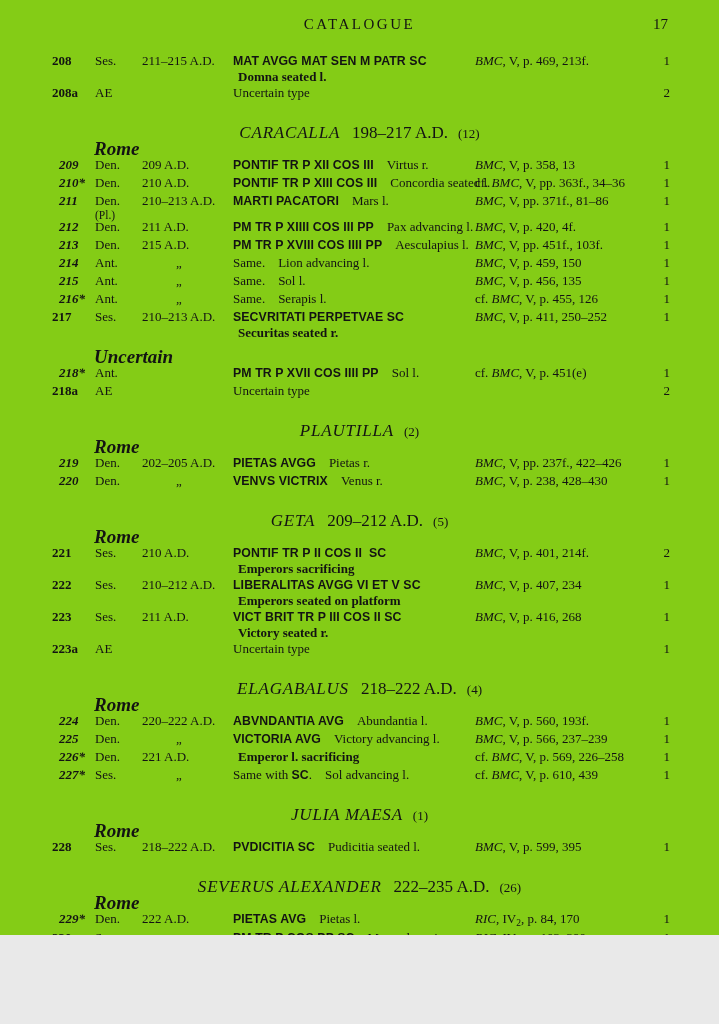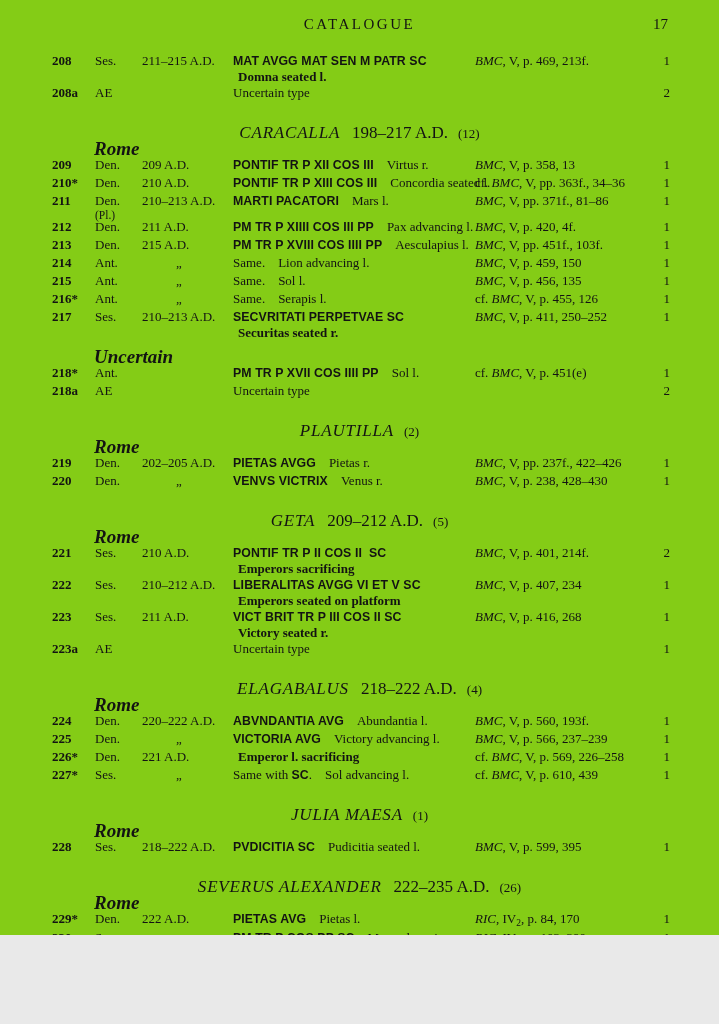--- a/index.html
+++ b/index.html
@@ -48,21 +48,21 @@
   }
   
   .row{
     display:grid;
     grid-template-columns:43px 47px 91px 242px 155px 40px;
     padding-left:52px;
     line-height:18px;
     align-items:baseline;
   }
   .c-no{font-weight:bold;white-space:nowrap;}
-  .c-no.it{}
+  .c-no.it{font-style:italic;margin-left:7px;}
   .c-denom{white-space:nowrap;}
   .d2{display:block;font-size:11.5px;line-height:6px;margin-top:2px;}
   .c-date{white-space:nowrap;}
   .c-date.ditto{text-indent:34px;letter-spacing:1px;}
   .c-desc{white-space:nowrap;}
   .l2{line-height:14px;padding-left:5px;white-space:nowrap;font-weight:bold;}
   .c-ref{white-space:nowrap;}
   .c-qty{text-align:right;white-space:nowrap;}
   
   .sg{white-space:pre;}

